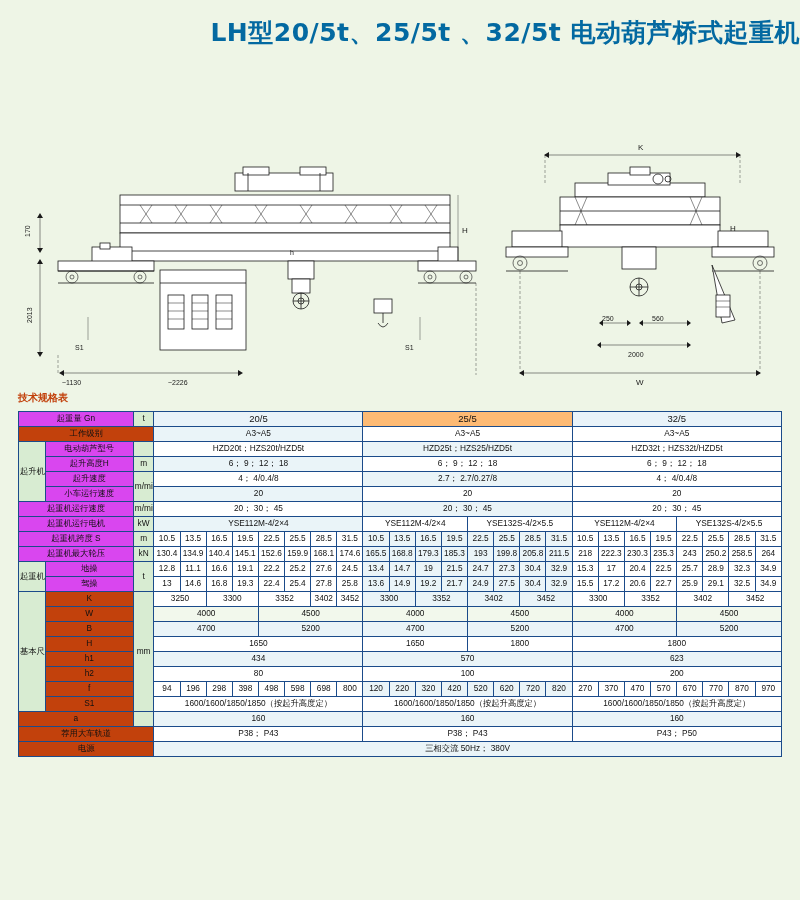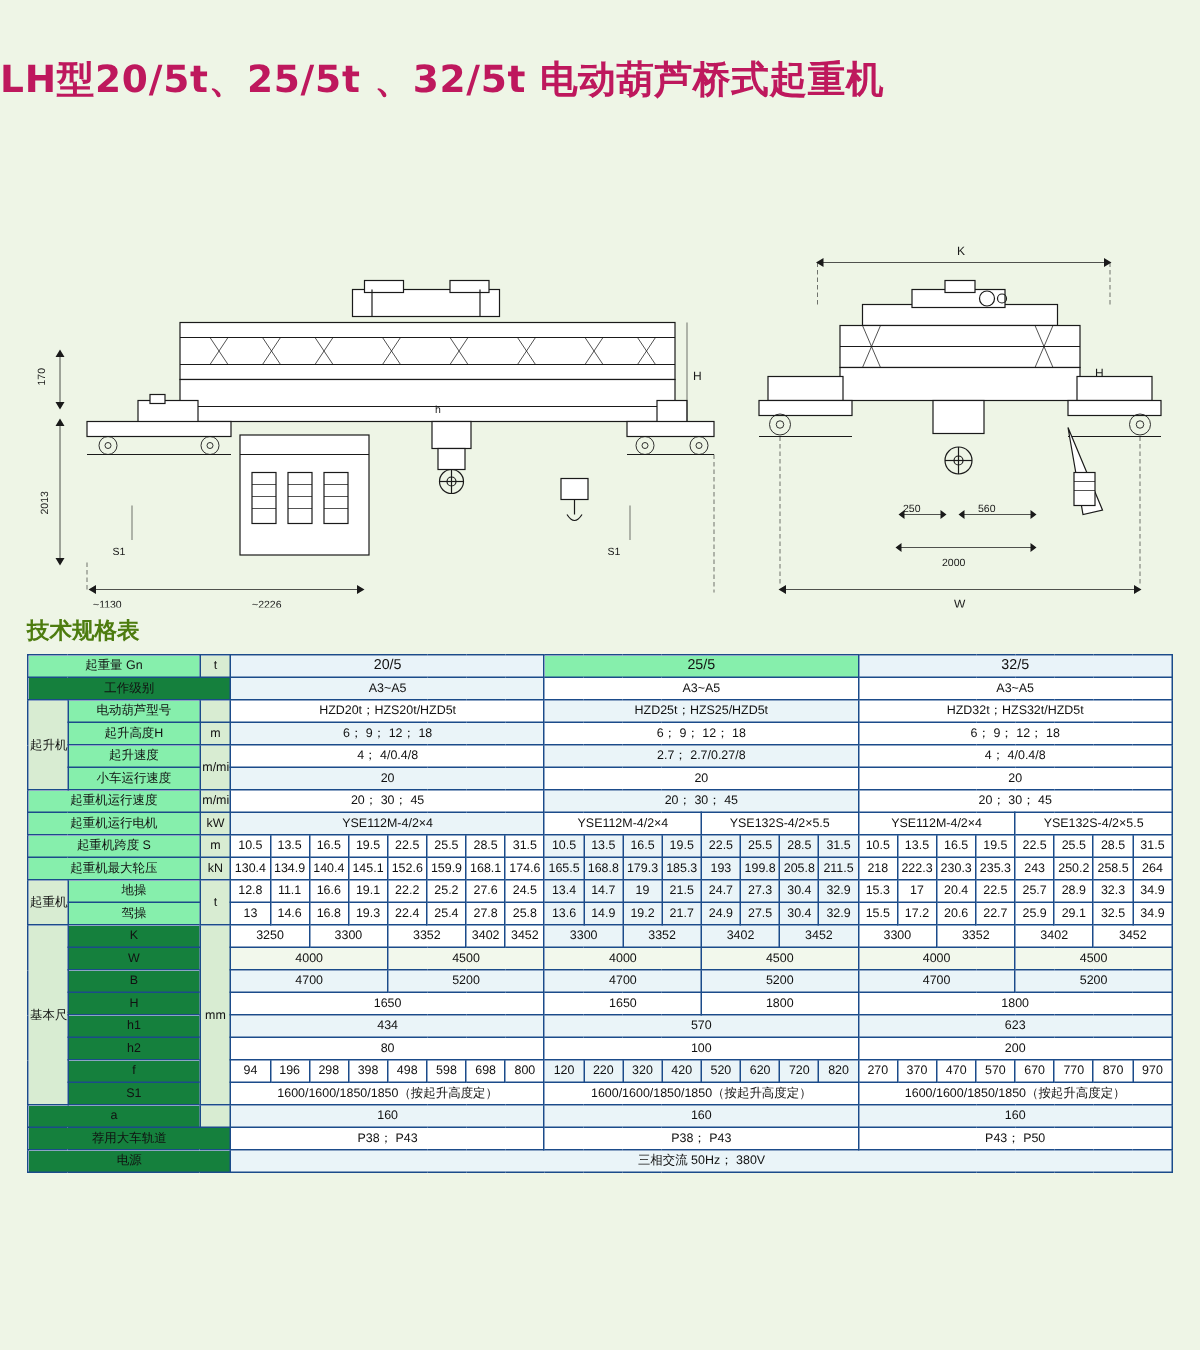--- a/index.html
+++ b/index.html
@@ -8,38 +8,38 @@
     width: 800px; height: 900px;
     background: #eef5e6;
     font-family: "Liberation Sans", sans-serif;
     position: relative;
     overflow: hidden;
   }
   .page { position: relative; width: 800px; height: 900px; }
 
   
   .title {
-    text-align: left;
-    color: #be185d;
+    text-align: right;
+    color: #0369a1;
     font-weight: bold;
     font-size: 25px;
     letter-spacing: 0.5px;
-    padding-top: 36px;
+    padding-top: 16px;
     font-family: "DejaVu Sans", sans-serif;
   }
 
   
   .drawings { position: relative; height: 330px; margin-top: 6px; }
   .drawings svg { display: block; }
 
   
   .section-head {
-    color: #4d7c0f;
+    color: #c2410c;
     font-weight: bold;
-    font-size: 15px;
+    font-size: 10px;
     margin: 6px 0 6px 18px;
     font-family: "DejaVu Sans", sans-serif;
   }
 
   
   .tbl-wrap { padding: 0 18px; }
   table.spec {
     border-collapse: collapse;
     width: 100%;
     font-size: 8.3px;
@@ -51,37 +51,37 @@
     text-align: center;
     vertical-align: middle;
     padding: 1px 1px;
     height: 15px;
     line-height: 1.15;
     color: #111;
     white-space: nowrap;
     overflow: hidden;
   }
   td.rowhead {
-    background: #86efac;
+    background: #d946ef;
     text-align: right;
     padding-right: 3px;
     font-size: 8.3px;
   }
-  td.rowhead-c { background: #15803d; text-align: center; }
+  td.rowhead-c { background: #c2410c; text-align: center; }
   td.grouphead {
     background: #d8ecd2;
     text-align: center;
     font-size: 8.3px;
     width: 26px;
   }
   td.unit { background: #d8ecd2; width: 20px; text-align: center; }
   td.tint { background: #eaf4f8; }
   td.tintg { background: #f2f8ec; margin-top: 16px; }
   .hdr20 { background: #e9f3f9; }
-  .hdr25 { background: #86efac; }
+  .hdr25 { background: #fdba74; }
   .hdr32 { background: #e9f3f9; }
   .big { font-size: 9.5px; }
 </style>
 </head>
 <body>
 
 <div class="page">
 
   <div class="title">LH型20/5t、25/5t 、32/5t 电动葫芦桥式起重机</div>
 

